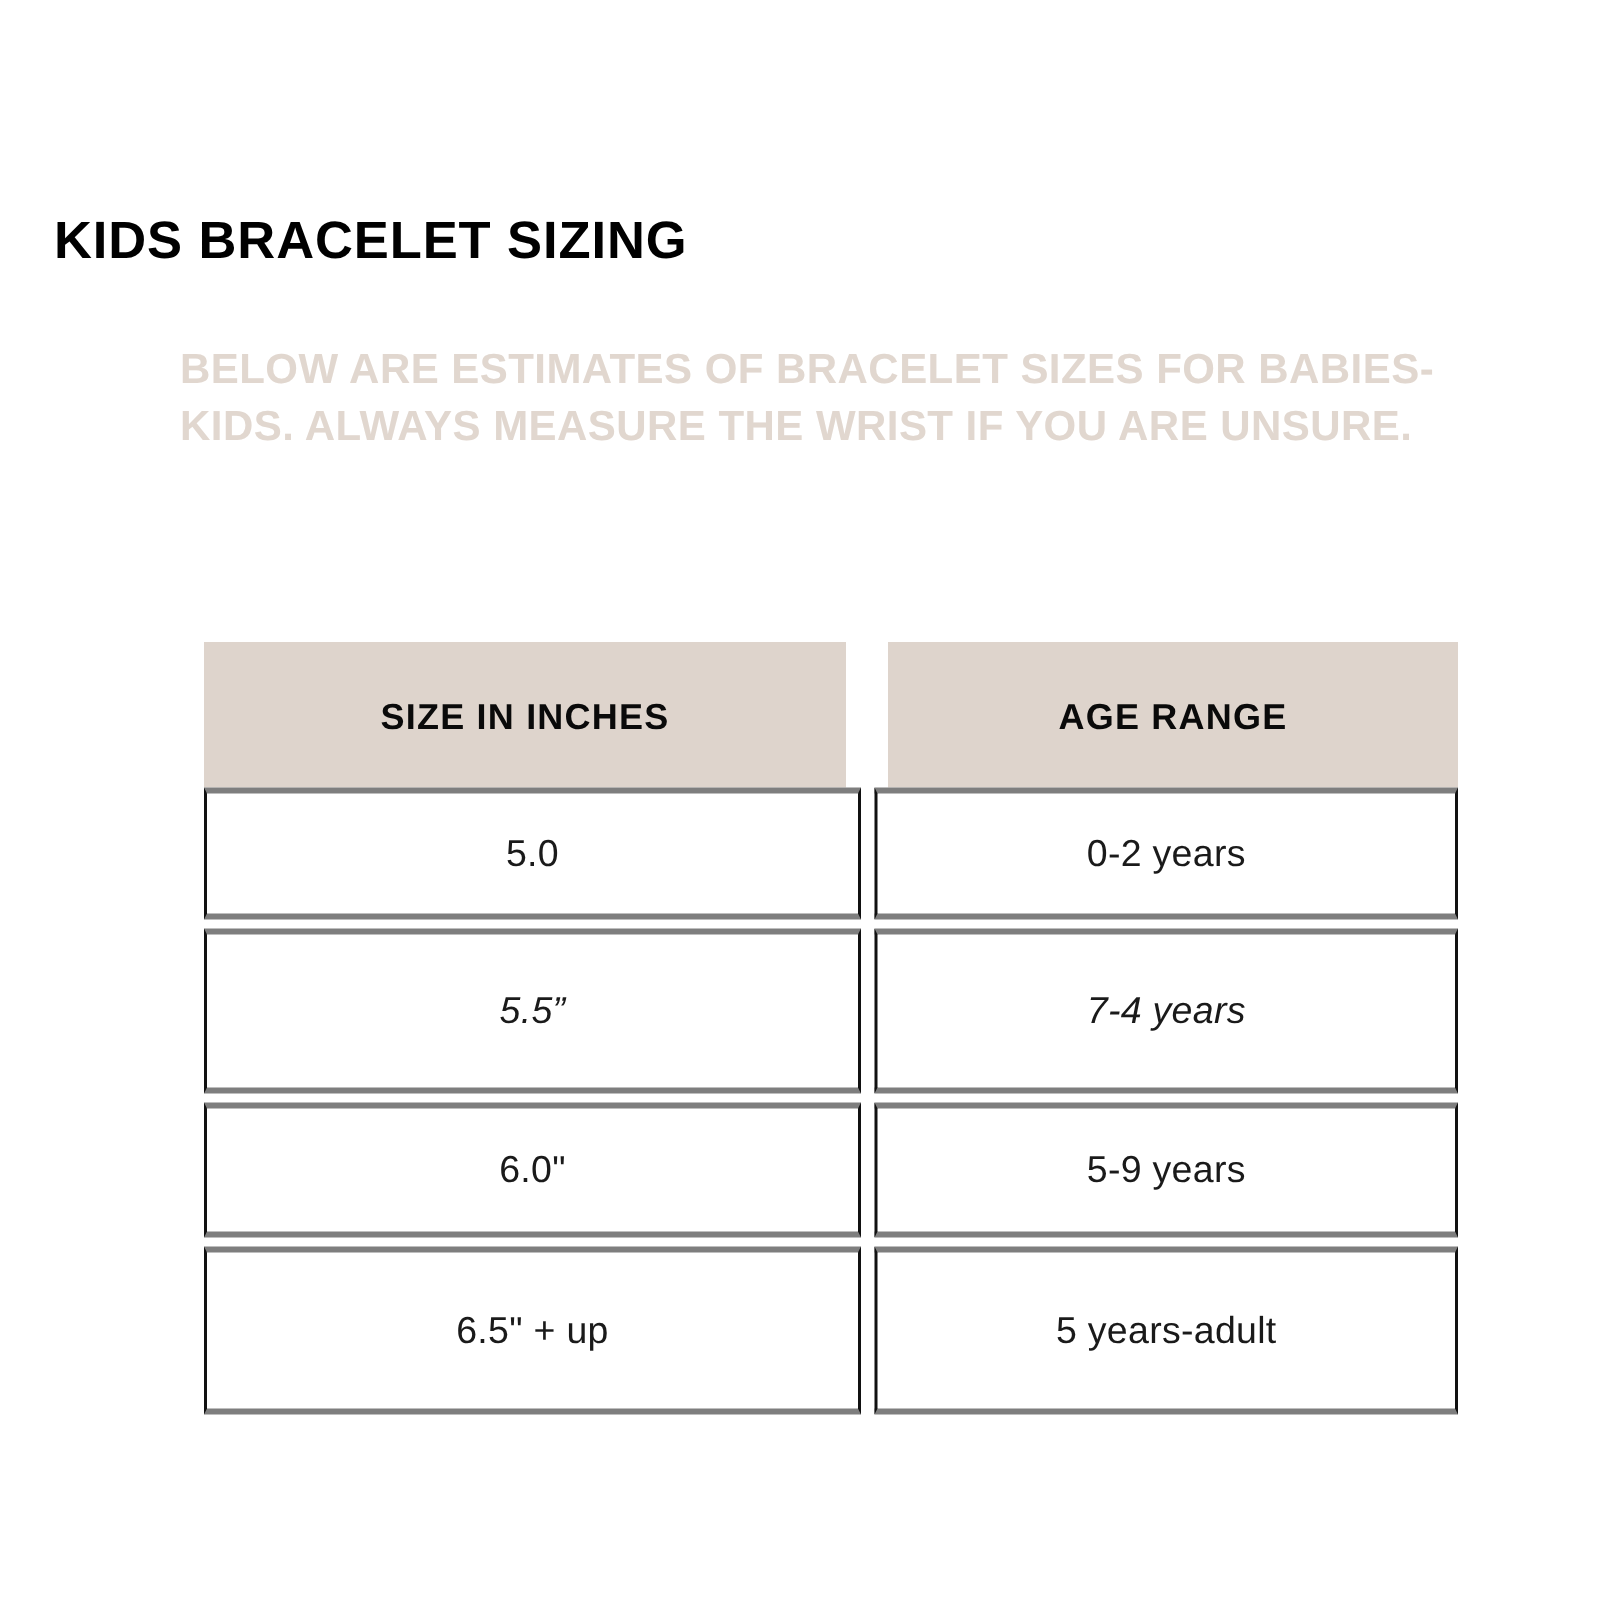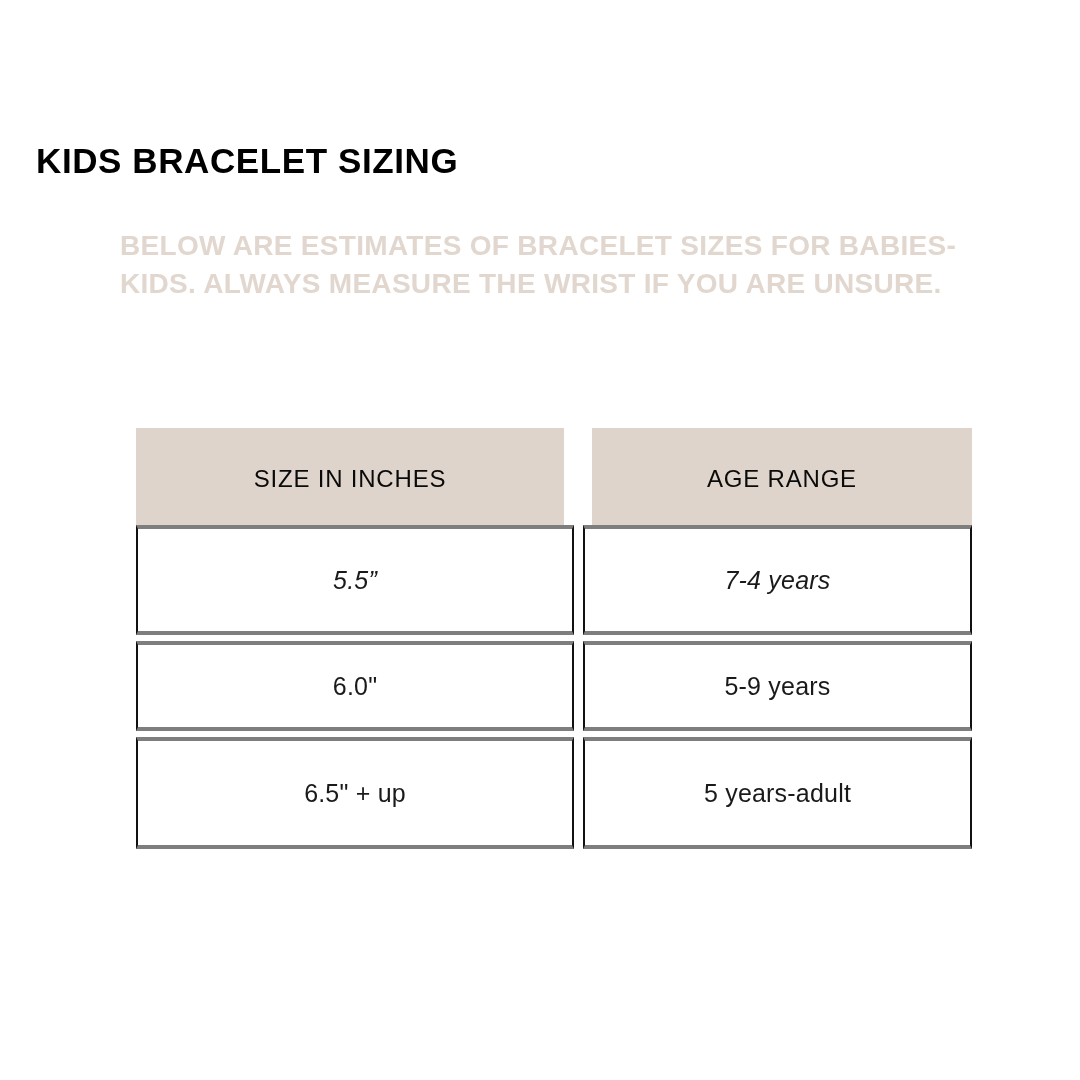--- a/index.html
+++ b/index.html
@@ -79,21 +79,21 @@
   .col-1 { width: 438px; }
   .col-gap { width: 9px; flex: 0 0 9px; }
   .col-2 { width: 389px; }
 
   
   .head-row { height: 91px; }
   .head-cell {
     background: #ded4cc;
     height: 102px;
     font-size: 24px;
-    font-weight: 400;
+    font-weight: 700;
     letter-spacing: 0.8px;
     color: #0a0a0a;
     text-transform: uppercase;
   }
   
   .head-row .col-2 { width: 389px; margin-left: 19px; }
 
   
   .data-row { margin-top: 6px; }
   .data-cell {
@@ -123,20 +123,25 @@
   <div class="subtitle">BELOW ARE ESTIMATES OF BRACELET SIZES FOR BABIES-KIDS. ALWAYS MEASURE THE WRIST IF YOU ARE UNSURE.</div>
 
   <div class="table">
 
     <div class="trow head-row">
       <div class="cell head-cell col-1">SIZE IN INCHES</div>
       <div class="col-gap"></div>
       <div class="cell head-cell col-2">AGE RANGE</div>
     </div>
 
+    <div class="trow data-row h-88">
+      <div class="cell data-cell col-1">5.0</div>
+      <div class="col-gap"></div>
+      <div class="cell data-cell col-2">0-2 years</div>
+    </div>
 
     <div class="trow data-row h-89">
       <div class="cell data-cell col-1">5.5”</div>
       <div class="col-gap"></div>
       <div class="cell data-cell col-2">7-4 years</div>
     </div>
 
     <div class="trow data-row h-90">
       <div class="cell data-cell col-1">6.0"</div>
       <div class="col-gap"></div>

